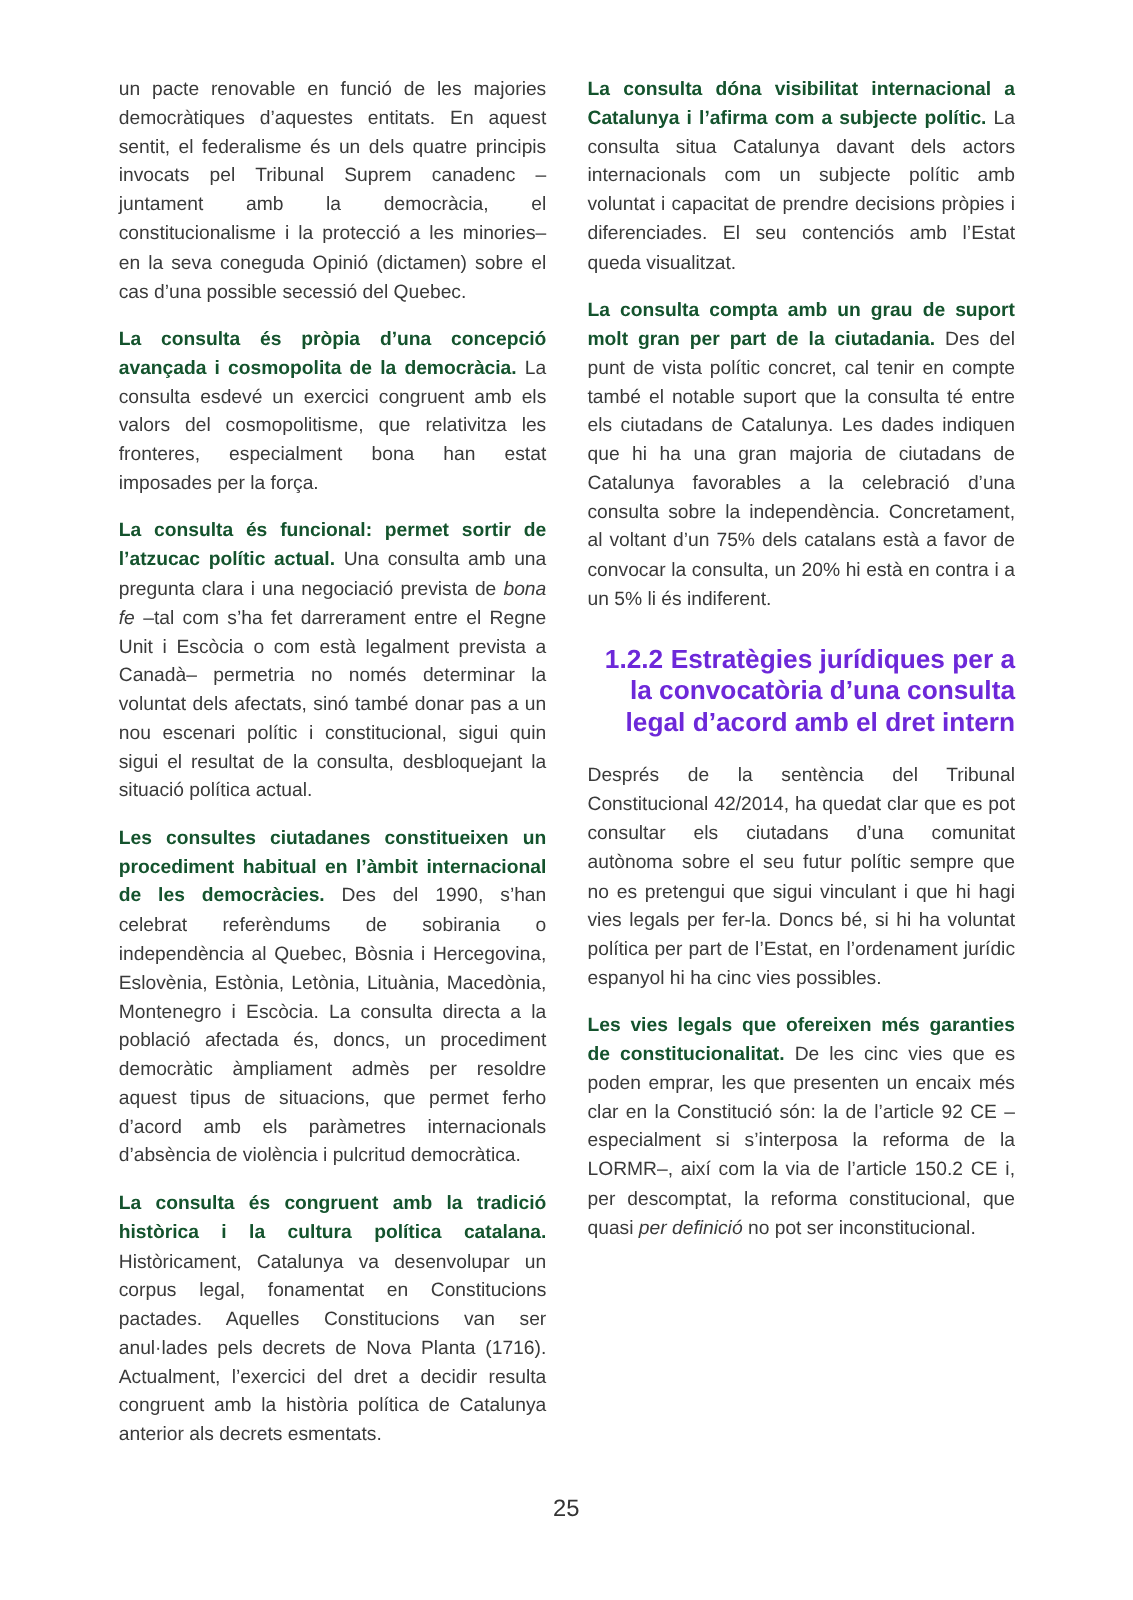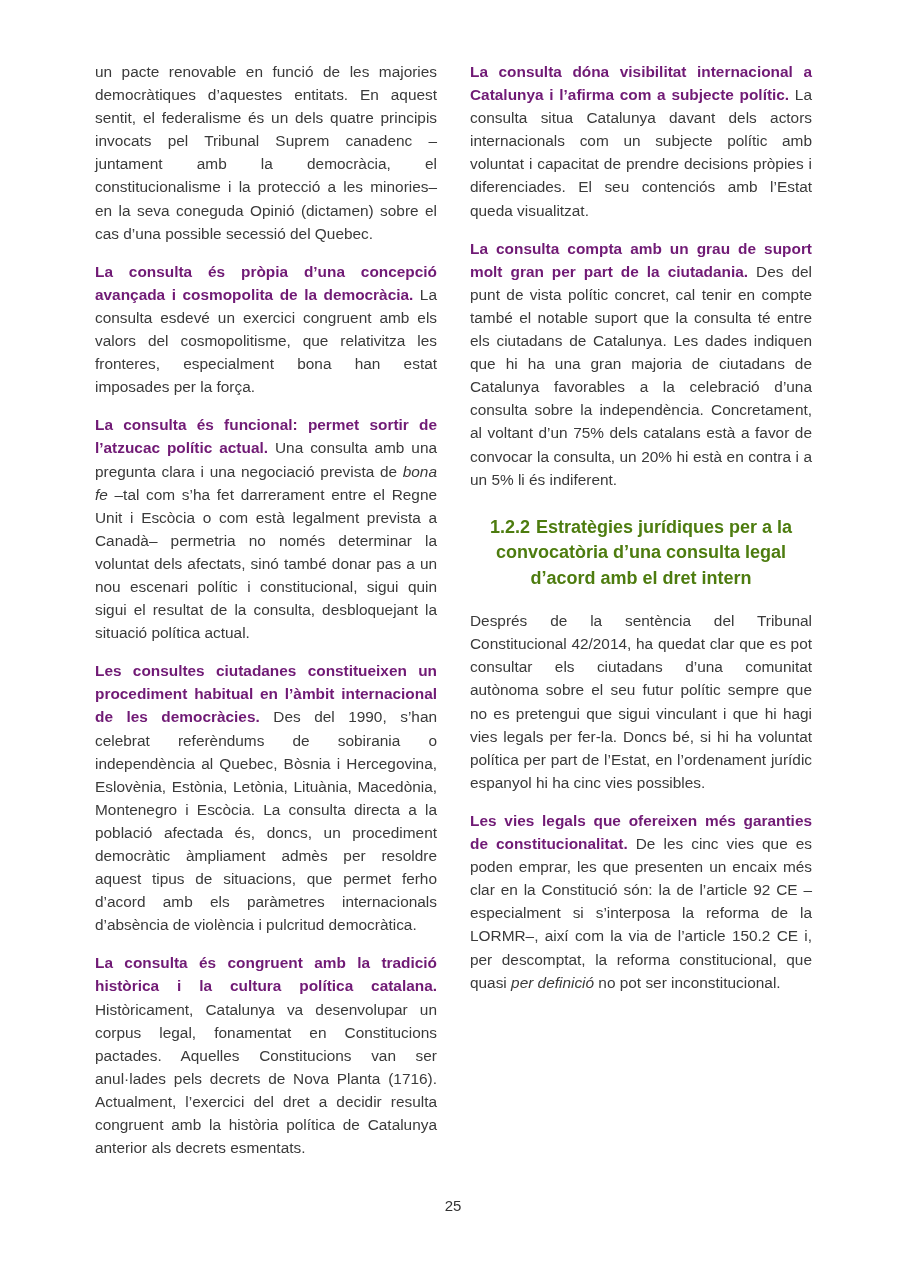--- a/index.html
+++ b/index.html
@@ -3,26 +3,26 @@
 <meta charset="utf-8">
 <style>
   html, body { margin: 0; padding: 0; background: #ffffff; }
   body { width: 906px; height: 1280px; position: relative; overflow: hidden;
          font-family: "Liberation Sans", sans-serif; color: #3a3a3a; }
   .col { position: absolute; top: 60px; width: 342px; font-size: 15.4px; line-height: 23.1px;
          text-align: justify; hyphens: manual; }
   .col.left { left: 95px; }
   .col.right { left: 470px; }
   p { margin: 0 0 15px 0; }
-  b { color: #701a75; font-weight: bold; }
-  h2 { font-size: 18px; line-height: 25.5px; font-weight: bold; color: #4d7c0f;
-       margin: 24px 0 18px 0; text-align: center; }
+  b { color: #14532d; font-weight: bold; }
+  h2 { font-size: 21px; line-height: 25.5px; font-weight: bold; color: #6d28d9;
+       margin: 24px 0 18px 0; text-align: right; }
   .num { margin-right: 6px; }
   .page-number { position: absolute; top: 1197px; left: 0; width: 906px; text-align: center;
-                 font-size: 15px; color: #333; }
+                 font-size: 19px; color: #333; }
 </style>
 </head>
 <body>
 
 <div class="col left">
   <p>
     <span>un pacte renovable en funció de les majories democràtiques d’aquestes entitats. En aquest sentit, el federalisme és un dels quatre principis invocats pel Tribunal Suprem canadenc –juntament amb la democràcia, el constitucionalisme i la protecció a les minories– en la seva coneguda Opinió (dictamen) sobre el cas d’una possible secessió del Quebec.</span>
   </p>
   <p>
     <b>La consulta és pròpia d’una concepció avançada i cosmopolita de la democràcia.</b><span> La consulta esdevé un exercici congruent amb els valors del cosmopolitisme, que relativitza les fronteres, especialment bona han estat imposades per la força.</span>

